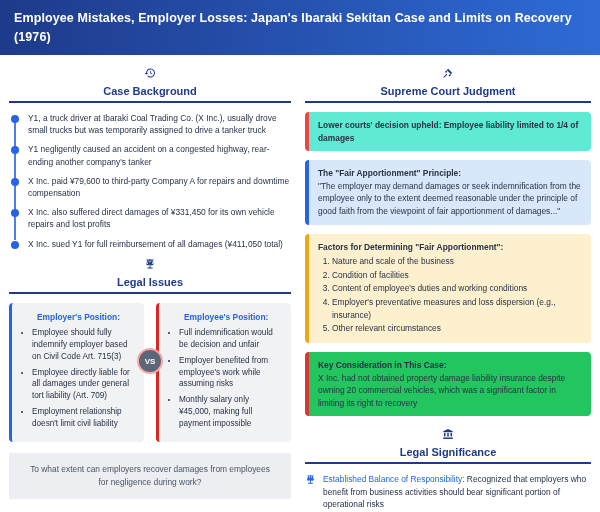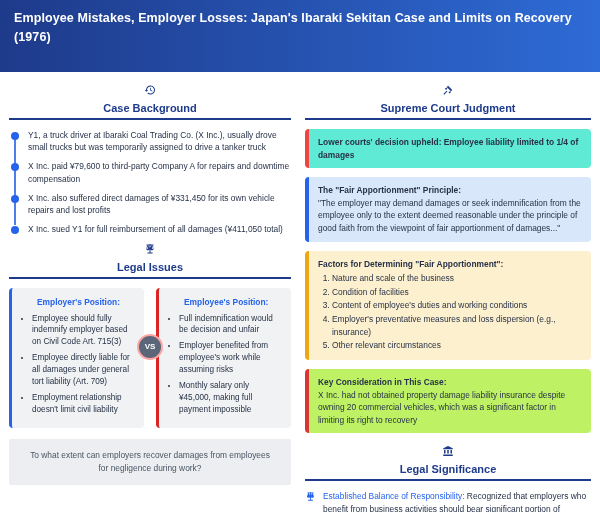--- a/index.html
+++ b/index.html
@@ -2,21 +2,21 @@
 <html><head>
 <meta charset="utf-8">
 <style>
   html,body{margin:0;padding:0;}
   body{
     width:600px;height:512px;overflow:hidden;background:#ffffff;
     font-family:"Liberation Sans",sans-serif;color:#263245;
     -webkit-font-smoothing:antialiased;
   }
   .header{
-    box-sizing:border-box;height:72px;padding:9px 14px;
+    box-sizing:border-box;height:55px;padding:9px 14px;
     background:linear-gradient(90deg,#1e3a8a 0%,#2e6bd6 100%);
   }
   .header h1{margin:0;color:#ffffff;font-size:12.5px;line-height:1.5;font-weight:bold;letter-spacing:.1px;}
   .content{display:flex;gap:14px;box-sizing:border-box;padding:9px 9px 0 9px;}
   .col-left{width:282px;flex:none;}
   .col-right{flex:1;min-width:0;display:flex;flex-direction:column;}
 
   .section-head{
     display:flex;align-items:center;gap:6px;color:#1e3a8a;font-weight:bold;
     font-size:11px;border-bottom:2px solid #1e3a8a;padding-bottom:4px;margin:3px 0 9px 0;flex-direction:column;
@@ -48,21 +48,21 @@
     background:#eceef1;border-radius:2px;padding:10px 20px;text-align:center;
     font-size:8.4px;color:#4a5563;line-height:1.55;
   }
 
   
   .callout{border-radius:4px;padding:7px 9px;margin-bottom:9px;font-size:8.4px;line-height:1.5;color:#273248;}
   .c-title{font-weight:bold;display:block;}
   .callout.green{background:#5eead4;border-left:4px solid #ef4444;}
   .callout.blue{background:#d9e7fb;border-left:4px solid #2563eb;}
   .callout.yellow{background:#fdf0ce;border-left:4px solid #eda712;}
-  .callout.red{background:#bef264;border-left:4px solid #d93535;}
+  .callout.red{background:#22c55e;border-left:4px solid #d93535;}
   .callout ol{margin:2px 0 0 0;padding-left:14px;}
   .callout ol li{margin-bottom:1px;}
 
   
   .sig-item{display:flex;gap:7px;margin-bottom:8px;font-size:8.4px;line-height:1.45;color:#273248;}
   .sig-icon{flex:none;margin-top:1px;}
   .sig-icon svg{width:11px;height:11px;fill:#2563eb;display:block;}
   .sig-title{color:#2563eb;font-weight:normal;}
 </style>
 </head>
@@ -79,20 +79,21 @@
     <div class="section-head">
       <svg viewBox="0 0 24 24">
           <path d="M13 3a9 9 0 0 0-9 9H1.2l3.6 3.6L8.4 12H6a7 7 0 1 1 2 4.9l-1.4 1.5A9 9 0 1 0 13 3zm-1 4.5v5.1l4.3 2.6.8-1.3-3.6-2.2V7.5z"></path>
         </svg>
       <span>Case Background</span>
     </div>
 
     <ul class="timeline">
       <span class="tl-line"></span>
       <li><span class="tl-dot"></span><span>Y1, a truck driver at Ibaraki Coal Trading Co. (X Inc.), usually drove small trucks but was temporarily assigned to drive a tanker truck</span></li>
+      <li><span class="tl-dot"></span><span>Y1 negligently caused an accident on a congested highway, rear-ending another company's tanker</span></li>
       <li><span class="tl-dot"></span><span>X Inc. paid ¥79,600 to third-party Company A for repairs and downtime compensation</span></li>
       <li><span class="tl-dot"></span><span>X Inc. also suffered direct damages of ¥331,450 for its own vehicle repairs and lost profits</span></li>
       <li><span class="tl-dot"></span><span>X Inc. sued Y1 for full reimbursement of all damages (¥411,050 total)</span></li>
     </ul>
 
     <div class="section-head mt">
       <svg viewBox="0 0 24 24">
           <path d="M12 2a1.8 1.8 0 0 1 1.7 1.2H19v1.9h-2.3l2.8 6.1a3.6 3.6 0 0 1-7.2 0l2.8-6.1H13V19h4.2v2H6.8v-2H11V5.1H8.7l2.8 6.1a3.6 3.6 0 0 1-7.2 0l2.8-6.1H5V3.2h5.3A1.8 1.8 0 0 1 12 2zM6.7 7.6 5 11.4h3.4zm10.6 0-1.7 3.8H19z"></path>
         </svg>
       <span>Legal Issues</span>

